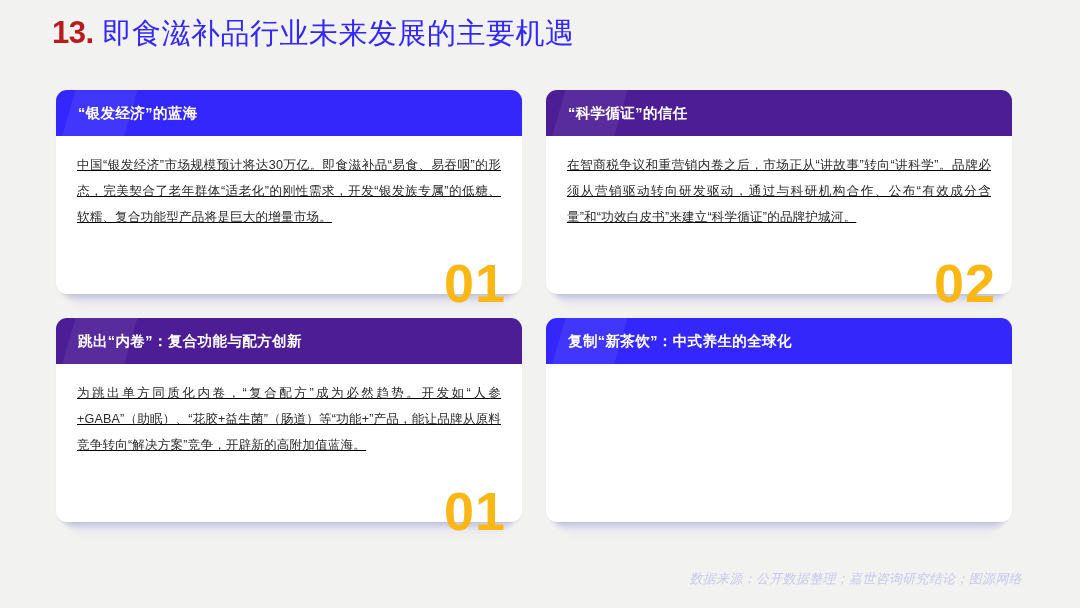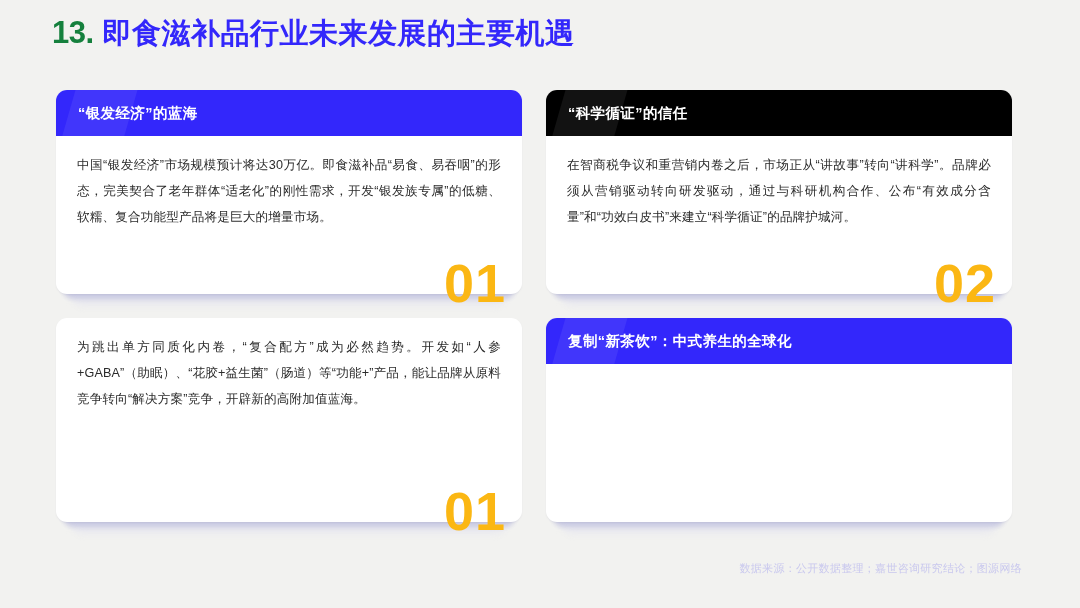--- a/index.html
+++ b/index.html
@@ -19,27 +19,27 @@
   
   .title-row {
     position: absolute;
     left: 52px; top: 14px;
     display: flex; align-items: baseline;
     white-space: nowrap;
   }
   .title-num {
     font-size: 31px;
     font-weight: 700;
-    color: #15803d;
+    color: #b91c1c;
     letter-spacing: -0.5px;
     margin-right: 9px;
   }
   .title-text {
     font-size: 29px;
-    font-weight: 700;
+    font-weight: 400;
     color: #3327fb;
     letter-spacing: 0.5px;
   }
 
   
   .grid {
     position: absolute;
     left: 56px; top: 90px;
     width: 968px;
     display: grid;
@@ -86,21 +86,21 @@
 
   .card-head {
     position: relative;
     height: 46px;
     display: flex;
     align-items: center;
     padding: 0 0 0 22px;
     overflow: hidden;
   }
   .card-head.tone-deep  { background: #3327fb; }
-  .card-head.tone-light { background: #000000; }
+  .card-head.tone-light { background: #4c1d95; }
   
   .card-head::after {
     content: "";
     position: absolute;
     top: -20px; left: 8px;
     width: 62px; height: 120px;
     background: rgba(255,255,255,0.07);
     transform: skewX(-16deg);
     pointer-events: none;
   }
@@ -108,20 +108,21 @@
     position: relative;
     z-index: 2;
     color: #ffffff;
     font-size: 14.5px;
     font-weight: 700;
     letter-spacing: 0.4px;
   }
 
   .card-body {
     padding: 17px 21px 0 21px;
+    text-decoration: underline;
   }
   .card-body p {
     color: #2b2b2b;
     font-size: 12.6px;
     line-height: 2.05;
     text-align: justify;
     letter-spacing: 0.15px;
   }
 
   .card-number {
@@ -133,24 +134,25 @@
     font-weight: 700;
     color: #fbb713;
     letter-spacing: 1px;
     line-height: 1;
     text-align: center;
   }
 
   
   .footer {
     position: absolute;
-    right: 58px; bottom: 32px;
-    font-size: 11px;
+    right: 58px; bottom: 20px;
+    font-size: 13px;
     color: #c9c8ee;
     letter-spacing: 0.3px;
+    font-style: italic;
   }
 </style>
 </head>
 <body>
 
 <div class="slide">
 
   <div class="title-row">
     <span class="title-num">13.</span>
     <span class="title-text">即食滋补品行业未来发展的主要机遇</span>
@@ -183,20 +185,23 @@
           <p>在智商税争议和重营销内卷之后，市场正从“讲故事”转向“讲科学”。品牌必须从营销驱动转向研发驱动，通过与科研机构合作、公布“有效成分含量”和“功效白皮书”来建立“科学循证”的品牌护城河。</p>
         </div>
       </div>
       <div class="card-number">02</div>
     </div>
 
     <div class="card-wrap">
       <div class="card-shade-2"></div>
       <div class="card-shade-1"></div>
       <div class="card">
+        <div class="card-head tone-light">
+          <span class="card-head-title">跳出“内卷”：复合功能与配方创新</span>
+        </div>
         <div class="card-body">
           <p>为跳出单方同质化内卷，“复合配方”成为必然趋势。开发如“人参+GABA”（助眠）、“花胶+益生菌”（肠道）等“功能+”产品，能让品牌从原料竞争转向“解决方案”竞争，开辟新的高附加值蓝海。</p>
         </div>
       </div>
       <div class="card-number">01</div>
     </div>
 
     <div class="card-wrap">
       <div class="card-shade-2"></div>
       <div class="card-shade-1"></div>

